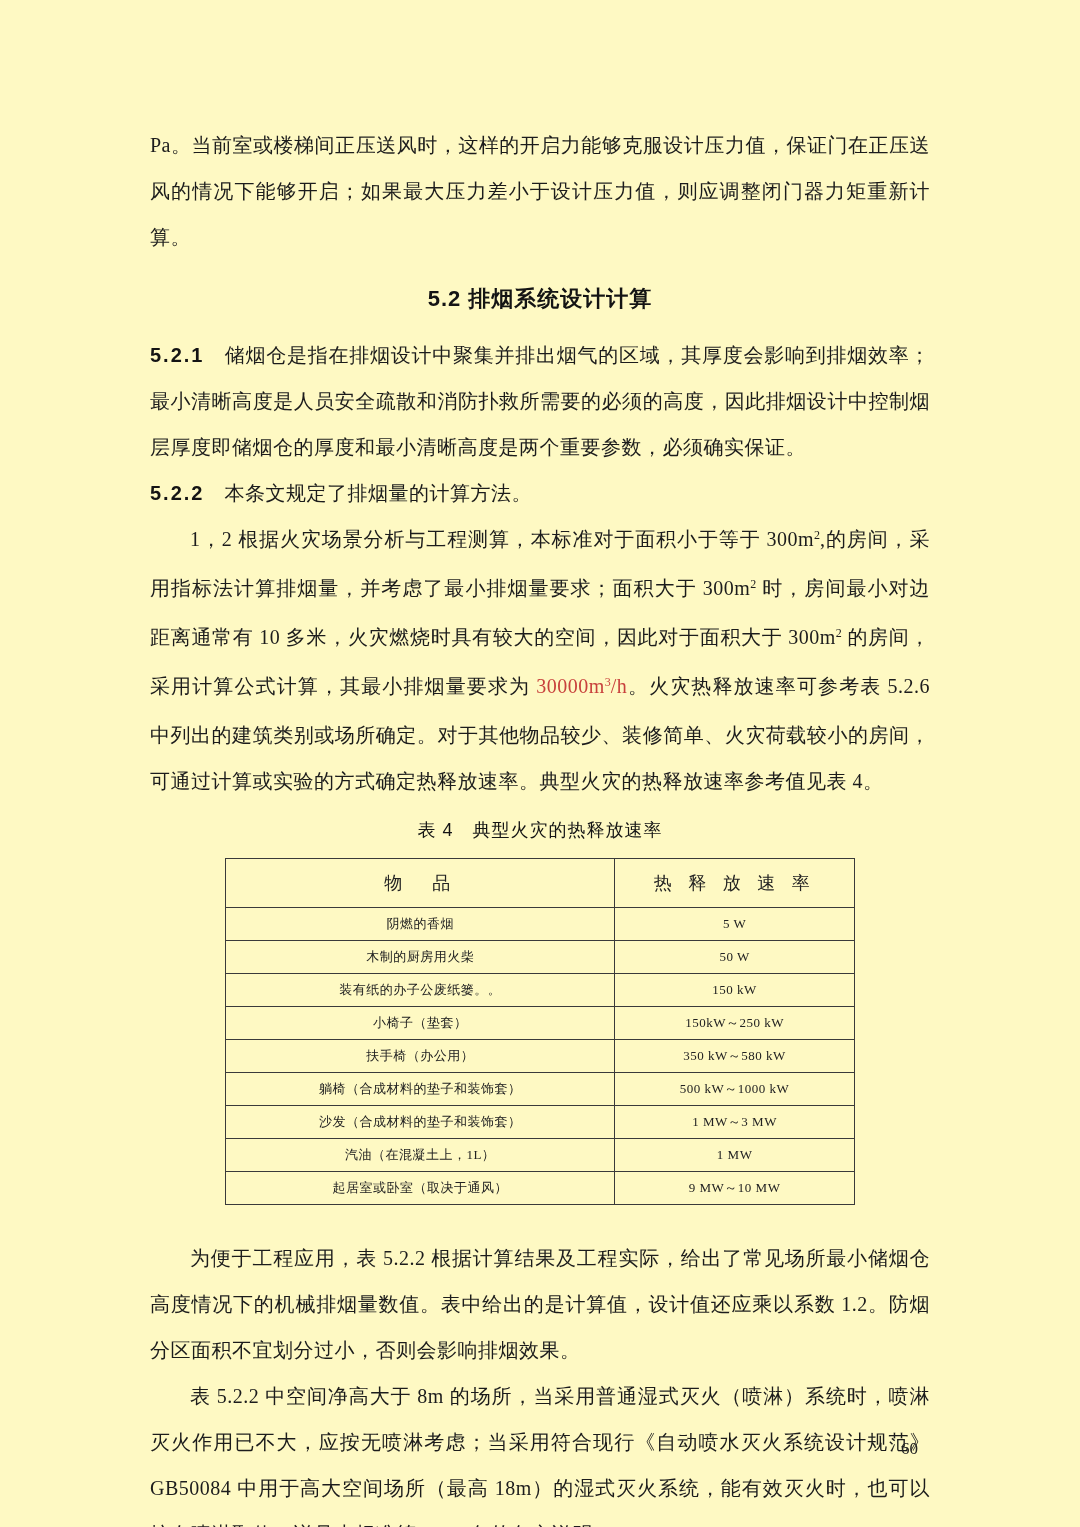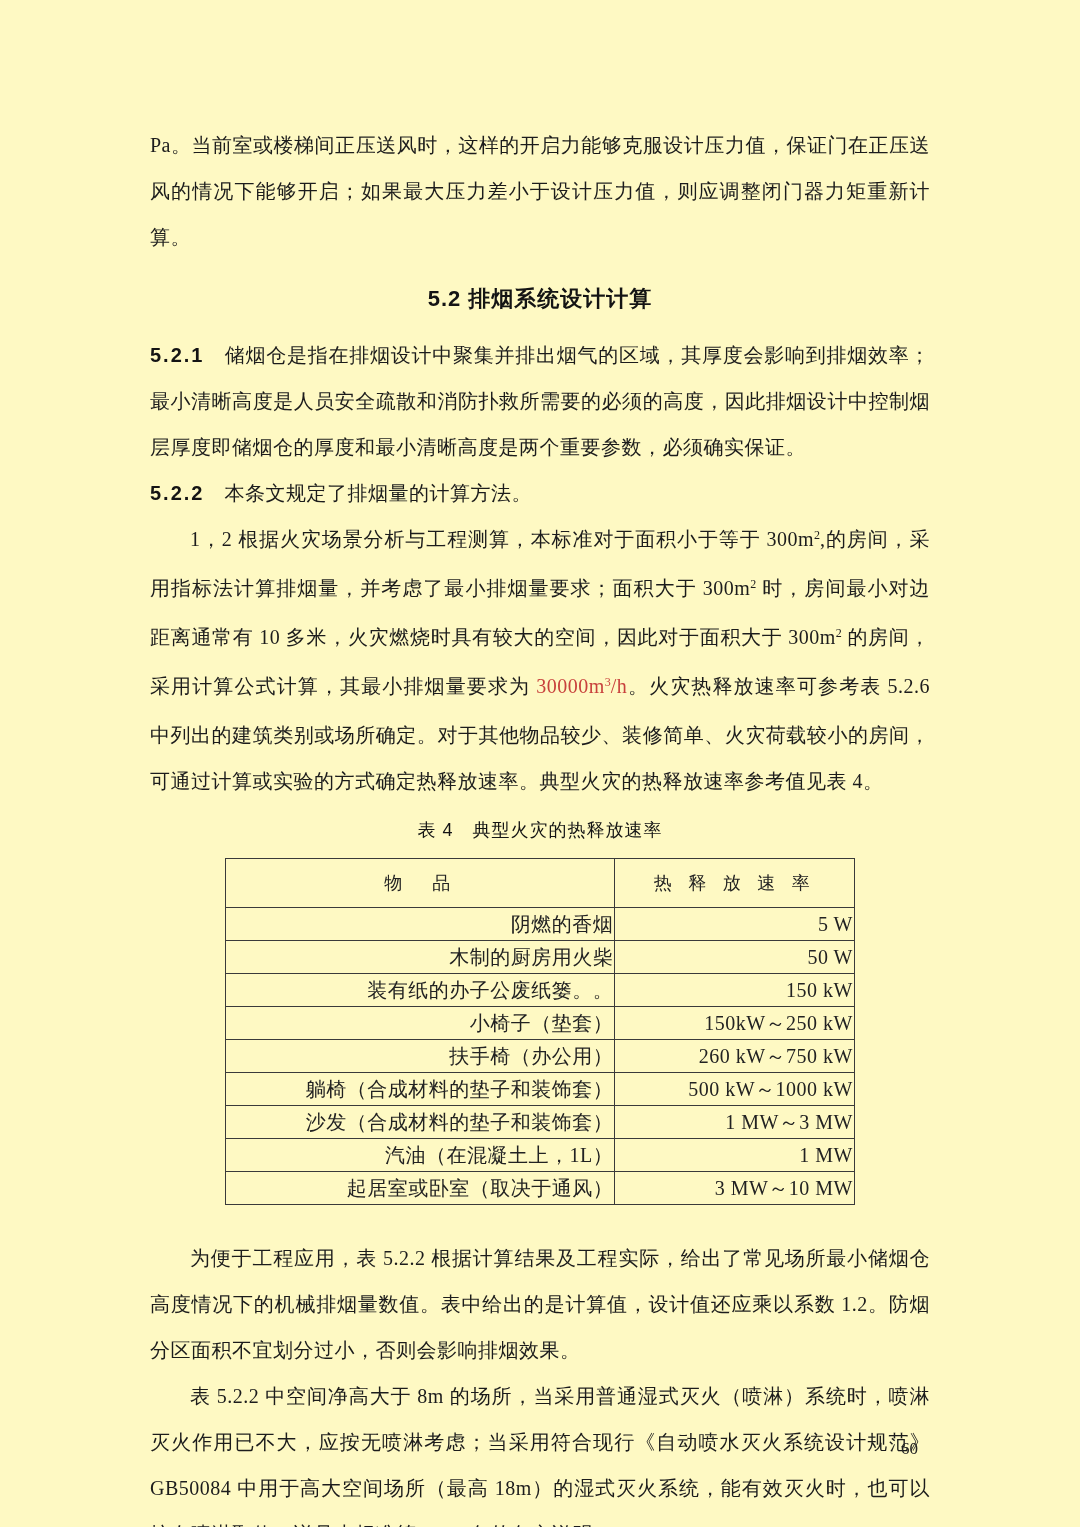--- a/index.html
+++ b/index.html
@@ -69,23 +69,22 @@
     font-family: "Liberation Serif", "DejaVu Serif", serif;
     color: #222;
   }
   table.hr-table th {
     height: 46px;
     font-size: 18px;
     letter-spacing: 6px;
   }
   table.hr-table td {
     height: 30px;
-    font-size: 20px;
+    font-size: 13px;
     letter-spacing: 0.5px;
-    text-align: right;
   }
   .col-item { width: 62%; }
   .col-rate { width: 38%; }
   .after-table { margin-top: 30px; }
   .page-number {
     position: absolute;
     top: 1439px;
     right: 162px;
     font-size: 17px;
     color: #222;
@@ -127,37 +126,37 @@
         <tr>
           <td class="col-item">装有纸的办子公废纸篓。。</td>
           <td class="col-rate">150 kW</td>
         </tr>
         <tr>
           <td class="col-item">小椅子（垫套）</td>
           <td class="col-rate">150kW～250 kW</td>
         </tr>
         <tr>
           <td class="col-item">扶手椅（办公用）</td>
-          <td class="col-rate">260 kW～750 kW</td>
+          <td class="col-rate">350 kW～580 kW</td>
         </tr>
         <tr>
           <td class="col-item">躺椅（合成材料的垫子和装饰套）</td>
           <td class="col-rate">500 kW～1000 kW</td>
         </tr>
         <tr>
           <td class="col-item">沙发（合成材料的垫子和装饰套）</td>
           <td class="col-rate">1 MW～3 MW</td>
         </tr>
         <tr>
           <td class="col-item">汽油（在混凝土上，1L）</td>
           <td class="col-rate">1 MW</td>
         </tr>
         <tr>
           <td class="col-item">起居室或卧室（取决于通风）</td>
-          <td class="col-rate">3 MW～10 MW</td>
+          <td class="col-rate">9 MW～10 MW</td>
         </tr>
       </tbody>
   </table>
 
   <p class="para indent after-table">为便于工程应用，表 5.2.2 根据计算结果及工程实际，给出了常见场所最小储烟仓高度情况下的机械排烟量数值。表中给出的是计算值，设计值还应乘以系数 1.2。防烟分区面积不宜划分过小，否则会影响排烟效果。</p>
 
   <p class="para indent">表 5.2.2 中空间净高大于 8m 的场所，当采用普通湿式灭火（喷淋）系统时，喷淋灭火作用已不大，应按无喷淋考虑；当采用符合现行《自动喷水灭火系统设计规范》GB50084 中用于高大空间场所（最高 18m）的湿式灭火系统，能有效灭火时，也可以按有喷淋取值，详见本标准第 5.2.6 条的条文说明。</p>
 
   <div class="page-number">60</div>
 

